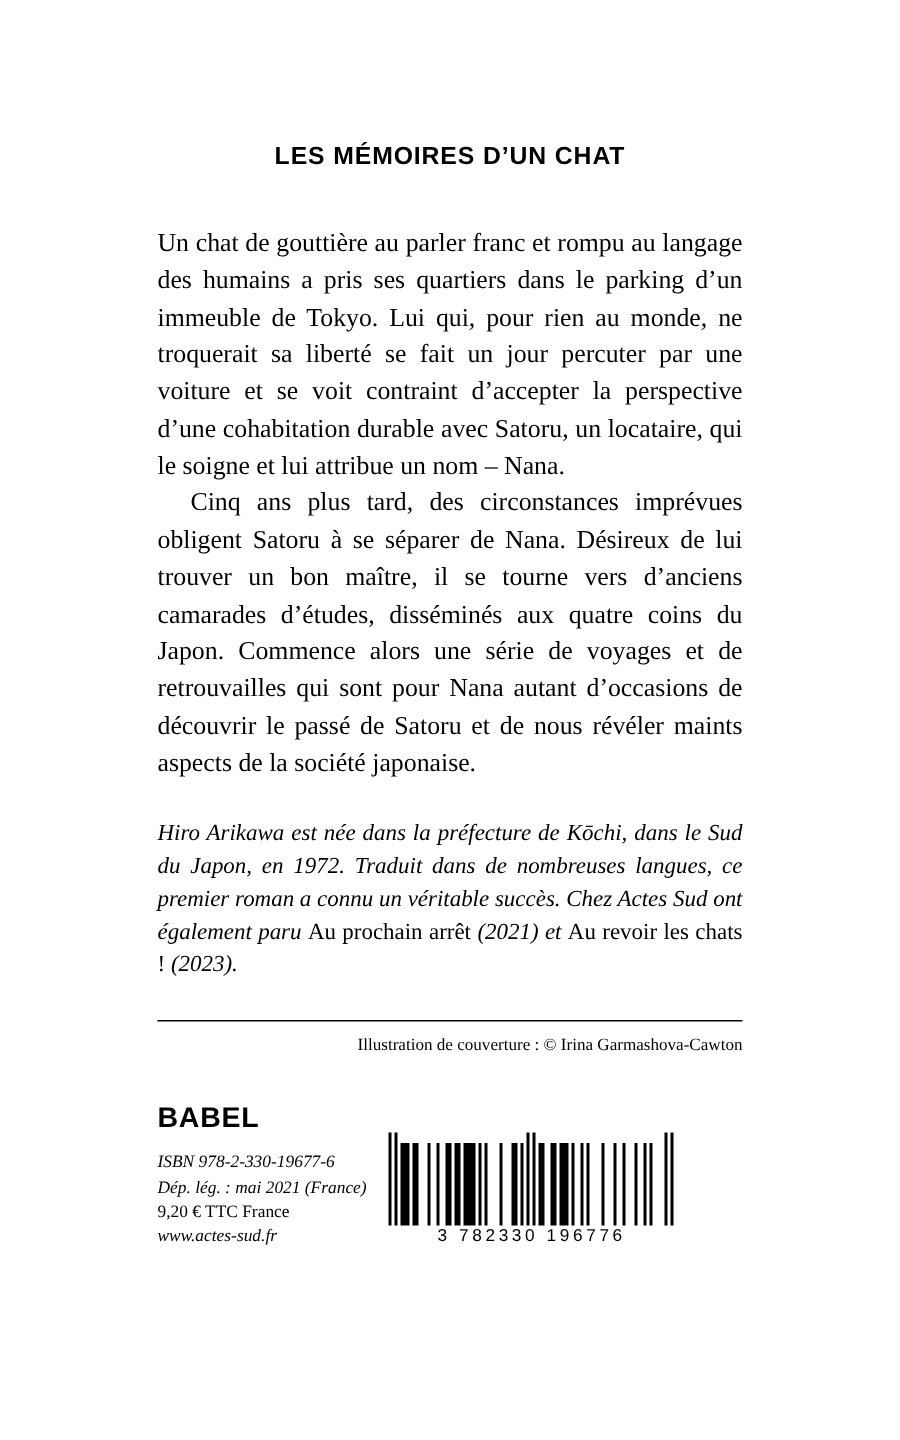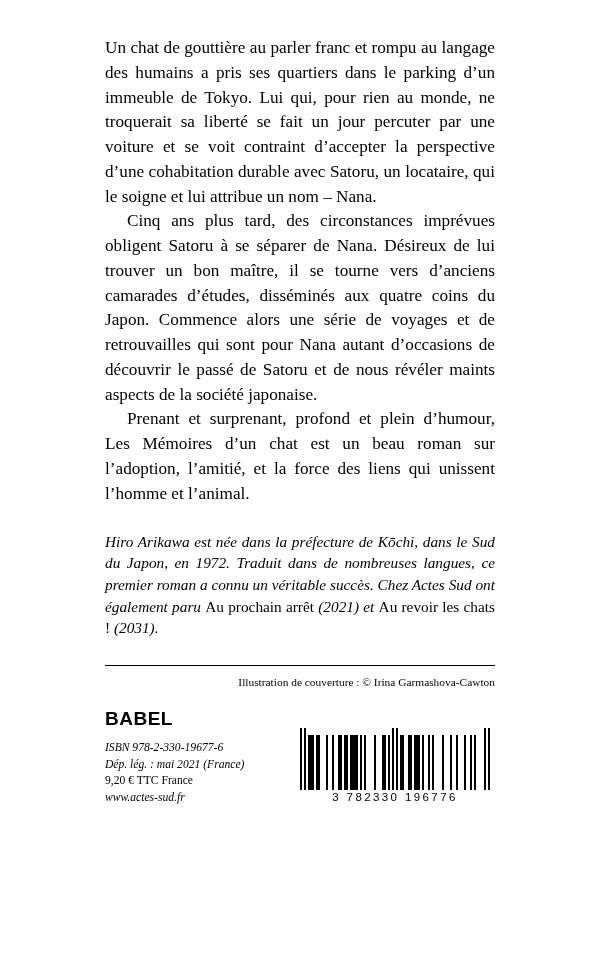--- a/index.html
+++ b/index.html
@@ -66,24 +66,25 @@
     width: 100%;
     height: 0;
   }
   .credit {
     margin-top: 10px;
     font-size: 11.4px;
     font-family: "Liberation Serif", serif;
     text-align: right;
   }
   .footer {
-    margin-top: 20px;
-    display: flex;
-    justify-content: space-between;
+    margin-top: 32px;
+    display: flex;
+    justify-content: flex-start;
     align-items: flex-end;
+    gap: 10px;
   }
   .imprint-block {
     display: flex;
     flex-direction: column;
   }
   .imprint {
     font-family: "Liberation Sans", sans-serif;
     font-weight: bold;
     font-size: 19px;
     letter-spacing: 0.5px;
@@ -128,29 +129,29 @@
     letter-spacing: 2.4px;
     margin-top: 1px;
     white-space: nowrap;
   }
 </style>
 </head>
 <body>
 
 <div class="page">
 
+  <h1 class="title">LES MÉMOIRES D’UN CHAT</h1>
 
   <div class="blurb">
     <p class="first">Un chat de gouttière au parler franc et rompu au langage des humains a pris ses quartiers dans le parking d’un immeuble de Tokyo. Lui qui, pour rien au monde, ne troquerait sa liberté se fait un jour percuter par une voiture et se voit contraint d’accepter la perspective d’une cohabitation durable avec Satoru, un locataire, qui le soigne et lui attribue un nom – Nana.</p>
     <p>Cinq ans plus tard, des circonstances imprévues obligent Satoru à se séparer de Nana. Désireux de lui trouver un bon maître, il se tourne vers d’anciens camarades d’études, disséminés aux quatre coins du Japon. Commence alors une série de voyages et de retrouvailles qui sont pour Nana autant d’occasions de découvrir le passé de Satoru et de nous révéler maints aspects de la société japonaise.</p>
-    <p>Prenant et surprenant, profond et plein d’humour, Les Mémoires d’un chat est un beau roman sur l’adoption, l’amitié, et la force des liens qui unissent l’homme et l’animal.</p>
   </div>
 
   <div class="bio">
-    <p><span>Hiro Arikawa est née dans la préfecture de Kōchi, dans le Sud du Japon, en 1972. Traduit dans de nombreuses langues, ce premier roman a connu un véritable succès. Chez Actes Sud ont également paru </span><span class="roman">Au prochain arrêt</span><span> (2021) et </span><span class="roman">Au revoir les chats !</span><span> (2031).</span></p>
+    <p><span>Hiro Arikawa est née dans la préfecture de Kōchi, dans le Sud du Japon, en 1972. Traduit dans de nombreuses langues, ce premier roman a connu un véritable succès. Chez Actes Sud ont également paru </span><span class="roman">Au prochain arrêt</span><span> (2021) et </span><span class="roman">Au revoir les chats !</span><span> (2023).</span></p>
   </div>
 
   <div class="rule"></div>
 
   <div class="credit">Illustration de couverture : © Irina Garmashova-Cawton</div>
 
   <div class="footer">
     <div class="imprint-block">
       <div class="imprint">BABEL</div>
       <div class="meta">

